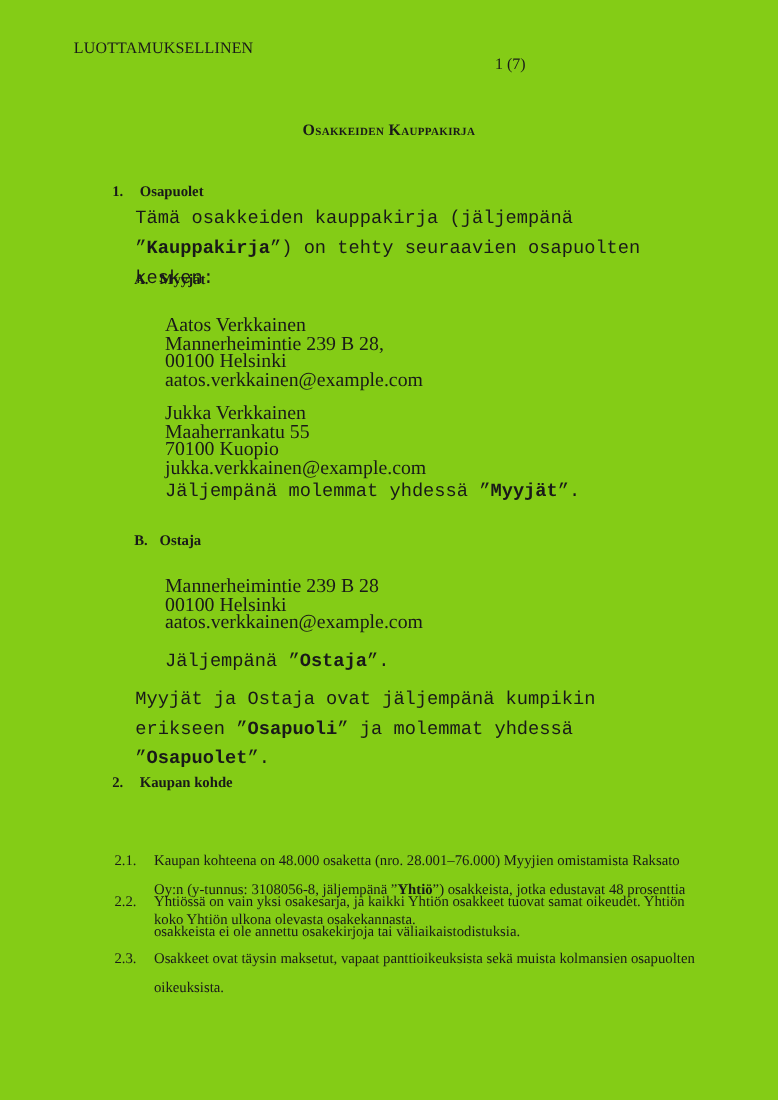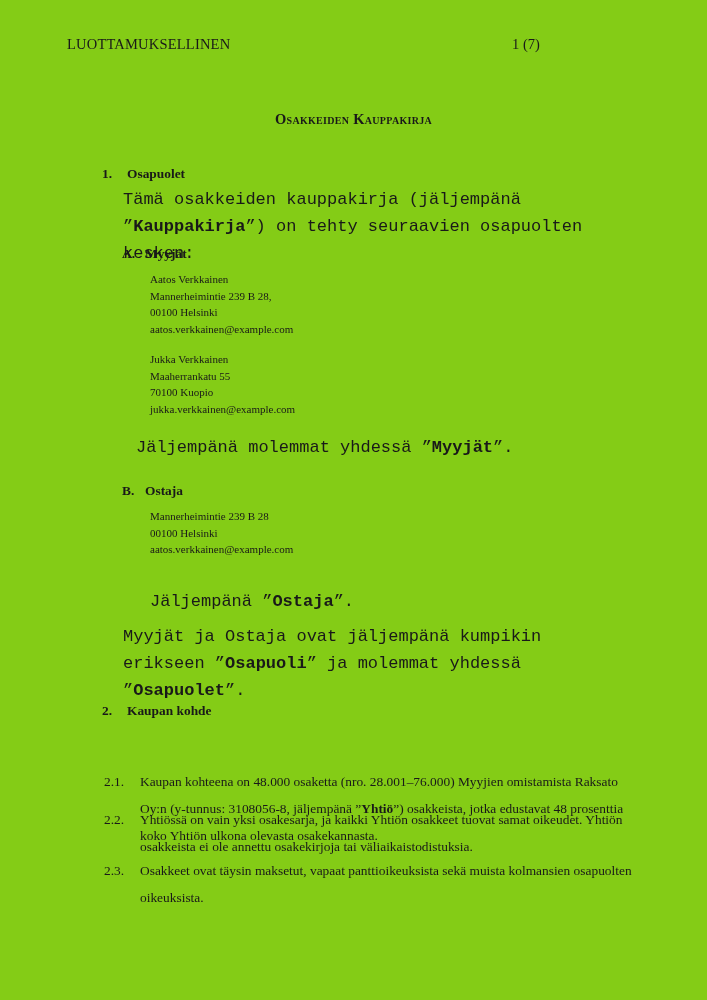--- a/index.html
+++ b/index.html
@@ -6,28 +6,28 @@
   .page{
     position:relative;
     width:707px;height:1000px;
     background:#84cc16;
     font-family:"Liberation Serif","DejaVu Serif",serif;
     color:#191919;
     overflow:hidden;
   }
   .abs{position:absolute;}
   .hdr-left{top:36px;left:67px;font-size:14.5px;letter-spacing:0.2px;}
-  .hdr-right{top:36px;left:450px;width:152px;text-align:center;font-size:14.5px;}
+  .hdr-right{top:51px;left:450px;width:152px;text-align:left;font-size:14.5px;}
   .doc-title{
     top:111px;left:0;right:0;text-align:center;
     font-size:14.5px;font-weight:bold;
     font-variant:small-caps;letter-spacing:0.3px;
   }
   .para{font-size:17px;line-height:27px;font-family:Liberation Mono, monospace;}
-  .addr{font-size:11px;line-height:16.5px;}
+  .addr{font-size:18px;line-height:16.5px;margin-top:16px;}
   .sec-head{display:flex;font-size:13.4px;line-height:27px;font-weight:bold;}
   .sec-num{width:25px;flex:none;}
   .sub-head{display:flex;font-size:13.4px;line-height:27px;font-weight:bold;}
   .sub-num{width:23px;flex:none;}
   .item{display:flex;font-size:13.4px;line-height:27px;}
   .item-num{width:36px;flex:none;}
   .item-text{width:500px;}
   .b{font-weight:bold;}
 </style>
 </head>
@@ -59,21 +59,21 @@
     <div>aatos.verkkainen@example.com</div>
   </div>
 
   <div class="abs addr" style="top:351px;left:150px;">
     <div>Jukka Verkkainen</div>
     <div>Maaherrankatu 55</div>
     <div>70100 Kuopio</div>
     <div>jukka.verkkainen@example.com</div>
   </div>
 
-  <div class="abs para" style="top:434px;left:136px;width:490px;"><span>Jäljempänä molemmat yhdessä ”</span><span class="b">Myyjät</span><span>”.</span></div>
+  <div class="abs para" style="top:434px;left:150px;width:490px;"><span>Jäljempänä molemmat yhdessä ”</span><span class="b">Myyjät</span><span>”.</span></div>
 
   <div class="abs sub-head" style="top:477px;left:122px;">
     <span class="sub-num">B.</span>
     <span>Ostaja</span>
   </div>
 
   <div class="abs addr" style="top:508px;left:150px;">
     <div>Mannerheimintie 239 B 28</div>
     <div>00100 Helsinki</div>
     <div>aatos.verkkainen@example.com</div>

